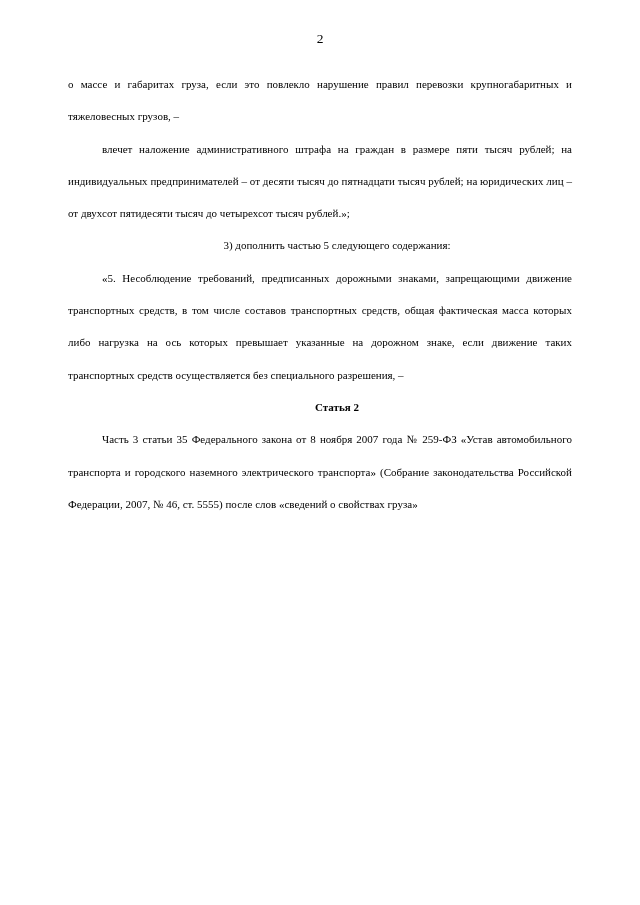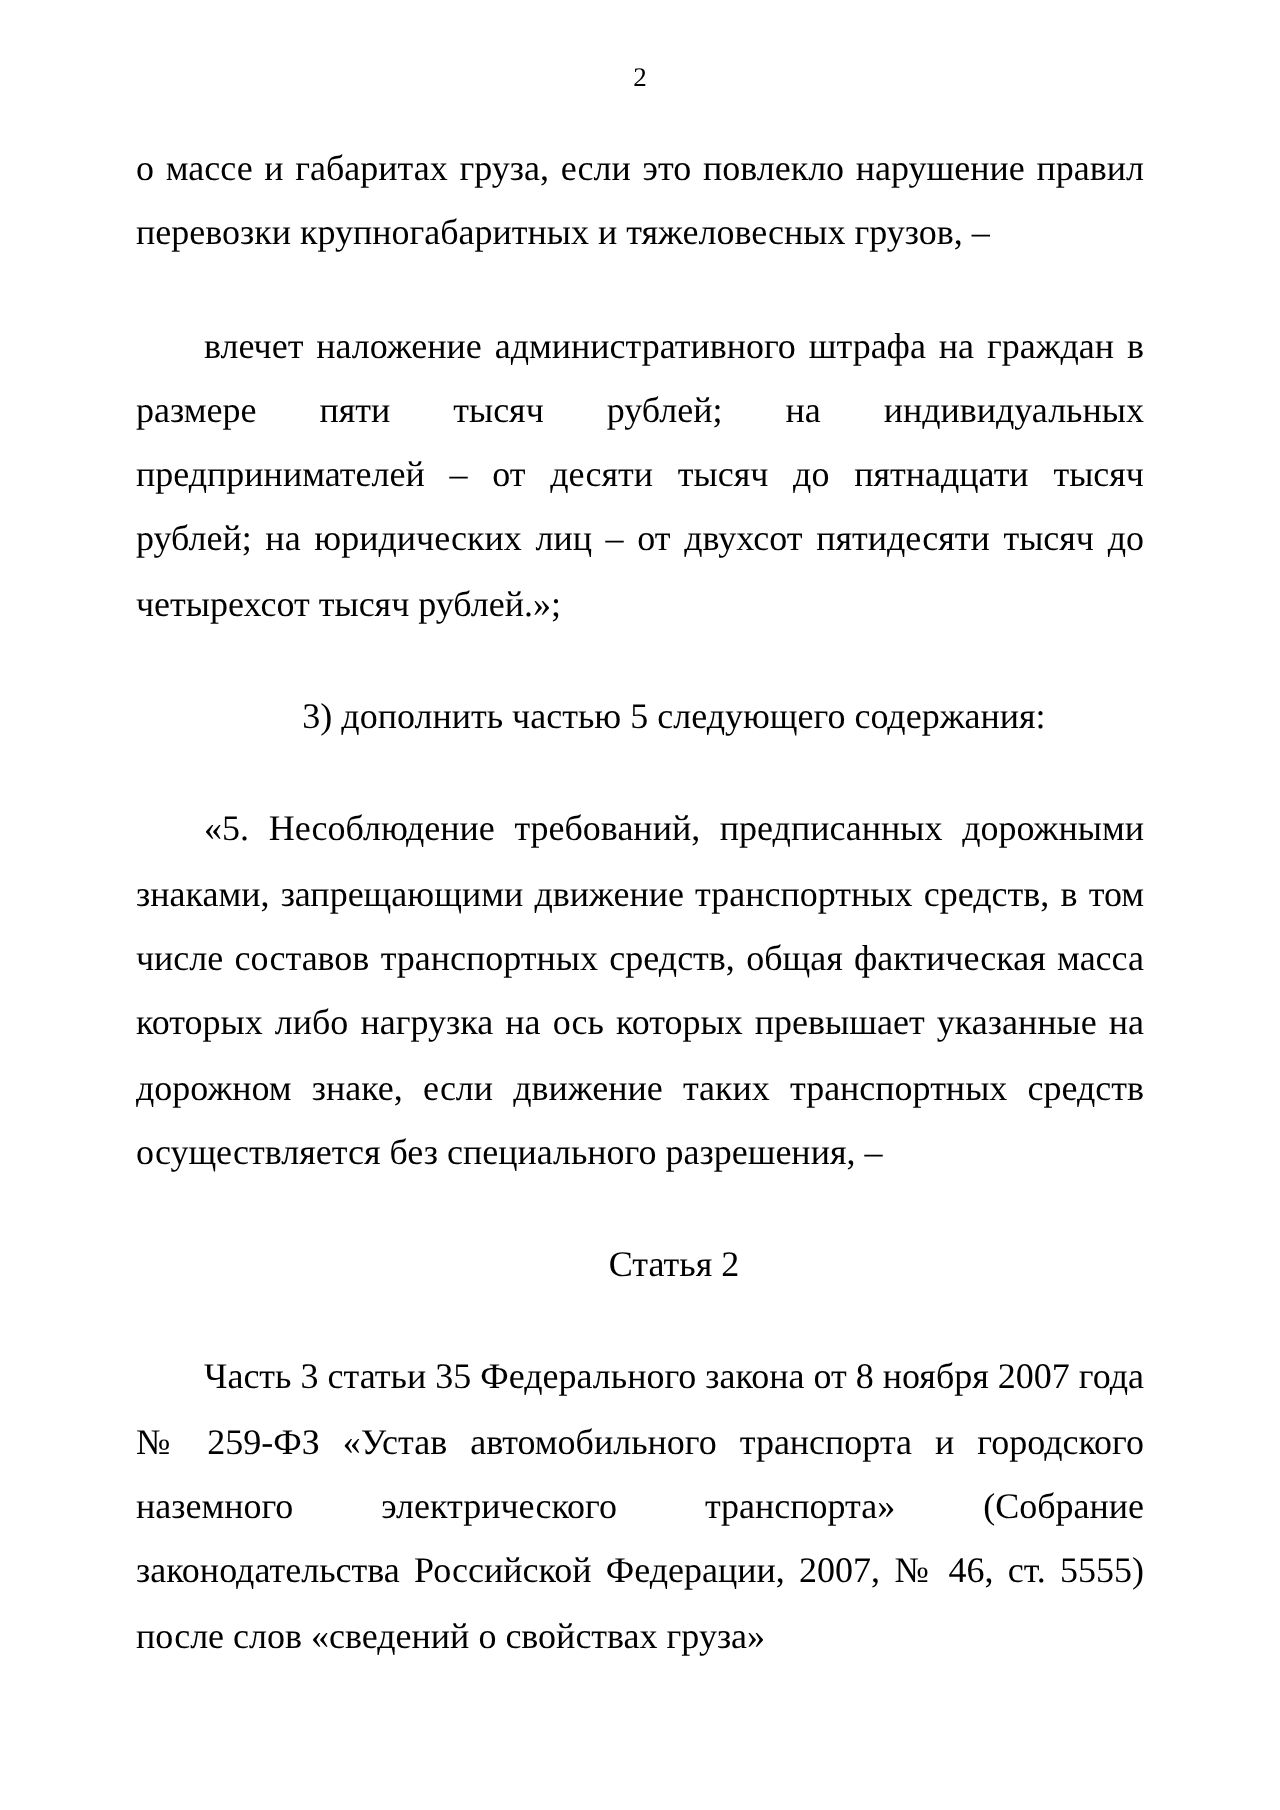--- a/index.html
+++ b/index.html
@@ -32,38 +32,37 @@
     line-height: 1;
   }
   .body-col {
     position: absolute;
     top: 68px;
     left: 68px;
     width: 504px;
   }
   p {
     margin: 0 0 0 0;
-    font-size: 18px;
+    font-size: 11px;
     line-height: 32.3px;
     text-align: justify;
     text-justify: inter-word;
     hyphens: none;
   }
   p.just {
     text-align: justify;
   }
   p.last-left {
     text-align: center;
   }
   .indent {
     text-indent: 34px;
-    margin-top: 24px;
   }
   .bold {
-    font-weight: normal;
+    font-weight: bold;
   }
 </style>
 </head>
 <body>
 
 <div class="page">
 
   <div class="page-number">2</div>
 
   <div class="body-col">

